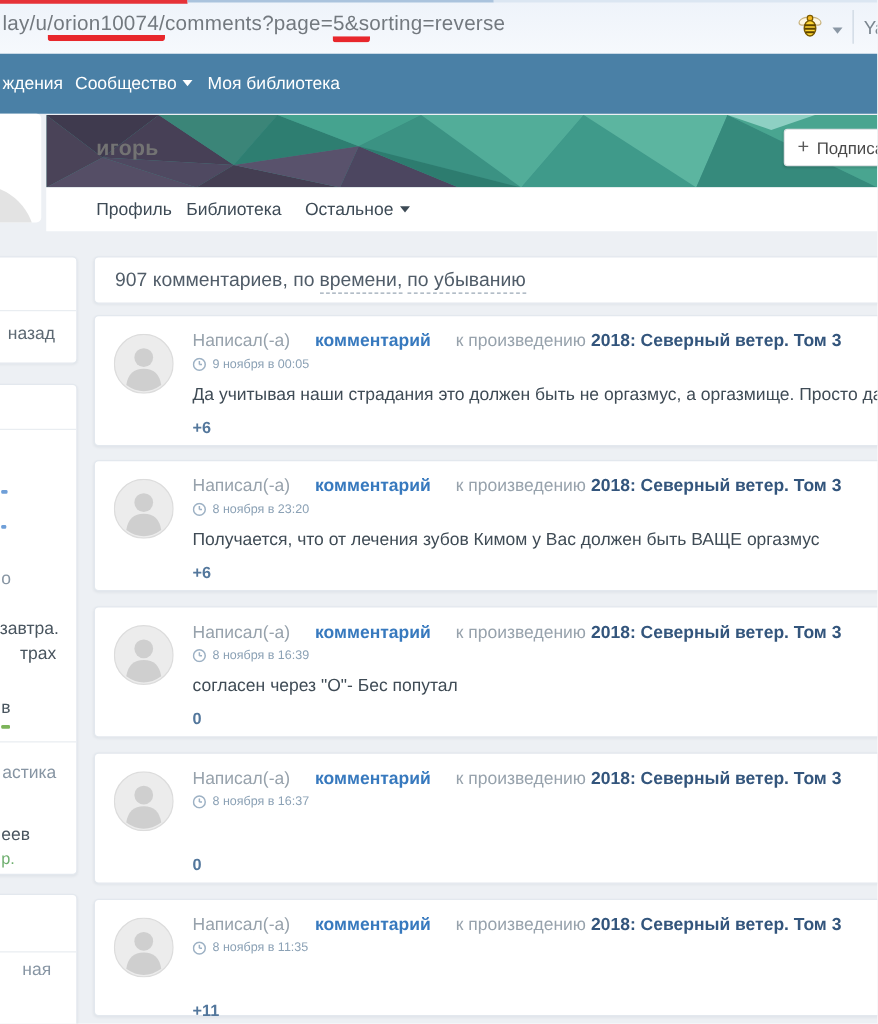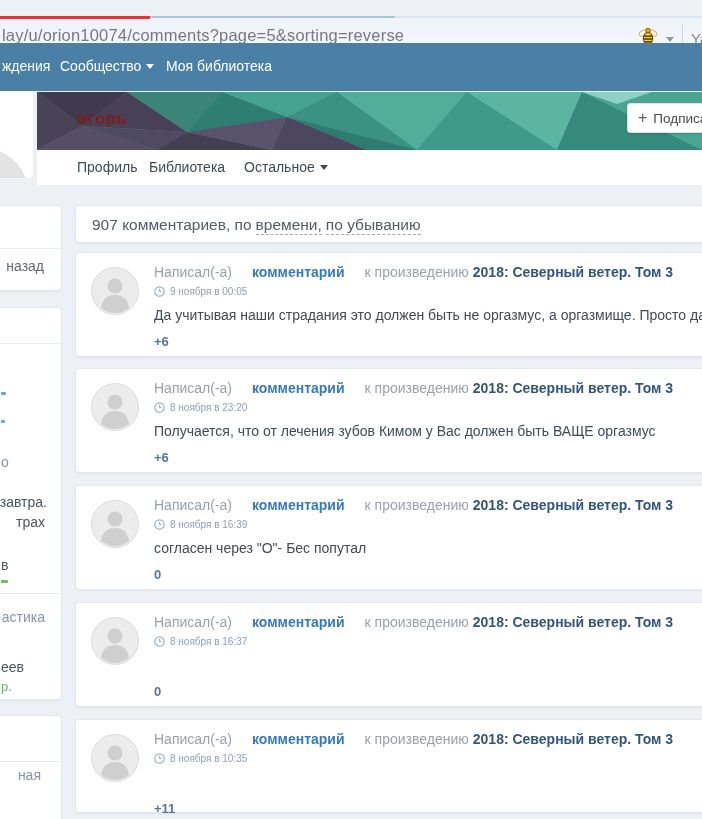--- a/index.html
+++ b/index.html
@@ -1,20 +1,20 @@
 <!DOCTYPE html>
 <html><head>
 <meta charset="utf-8">
 <style>
   html,body{margin:0;padding:0;}
   body{font-family:"Liberation Sans", sans-serif;}
   .stage{position:relative;width:702px;height:819px;overflow:hidden;background:#edf0f4;}
 
   
-  .urlbar{position:absolute;left:0;top:16px;width:702px;height:43px;background:linear-gradient(#eef3fa,#f6f9fd);}
+  .urlbar{position:absolute;left:0;top:0;width:702px;height:43px;background:linear-gradient(#eef3fa,#f6f9fd);}
   .strip{position:absolute;top:0;height:3px;}
   .strip-red{left:0;width:150px;background:#e63238;}
   .strip-blue{left:150px;width:245px;height:2px;background:#aac3dd;}
   .strip-light{left:395px;width:307px;height:2px;background:#dbe6f2;}
   .url-text{position:absolute;left:2px;top:10px;font-size:16.5px;color:#73797f;white-space:nowrap;letter-spacing:.2px;}
   .url-user{border-bottom:5px solid #e8272c;border-radius:3px;padding-bottom:0px;}
   .url-page{display:inline-block;border-bottom:5px solid #e8272c;border-radius:3px;padding-right:20px;margin-right:-20px;margin-bottom:-4px;}
   .ext-area{position:absolute;left:637px;top:9px;display:flex;align-items:center;}
   .caret-gray{width:0;height:0;border-left:4px solid transparent;border-right:4px solid transparent;border-top:5px solid #8b98a5;margin-left:7px;margin-top:3px;}
   .vdivider{width:1px;height:27px;background:#ccd6e1;margin-left:8px;margin-top:-2px;}
@@ -24,21 +24,21 @@
   .navbar{position:absolute;left:0;top:43px;width:702px;height:48px;background:#4a80a6;}
   .nav-item{position:absolute;top:15px;color:#fff;font-size:14px;white-space:nowrap;cursor:default;}
   .caret-white{display:inline-block;width:0;height:0;border-left:4px solid transparent;border-right:4px solid transparent;border-top:5px solid #fff;margin-left:5px;vertical-align:2px;}
   .add-btn{position:absolute;left:659px;top:50px;height:22px;padding:4px 12px;border:1px solid #fff;border-radius:3px;color:#fff;font-size:14px;line-height:22px;white-space:nowrap;}
 
   
   .avatar-card{position:absolute;left:-30px;top:91px;width:63px;height:87px;background:#fff;border-radius:4px;overflow:hidden;}
   .avatar-big{position:absolute;left:-32px;top:57px;width:90px;height:90px;border-radius:50%;background:#e3e3e3;}
   .banner{position:absolute;left:37px;top:92px;width:665px;height:58px;overflow:hidden;}
   .banner svg{display:block;}
-  .profile-name{position:absolute;left:77px;top:109px;color:#7f1d1d;font-size:17px;font-weight:bold;letter-spacing:.3px;}
+  .profile-name{position:absolute;left:77px;top:109px;color:#737373;font-size:17px;font-weight:bold;letter-spacing:.3px;}
   .subscribe-btn{position:absolute;left:627px;top:103px;height:28px;background:#fff;border:1px solid #e0e3e6;border-radius:3px;box-shadow:0 1px 2px rgba(0,0,0,.15);display:flex;align-items:center;padding:0 10px;font-size:13.5px;color:#4a4a4a;white-space:nowrap;}
   .plus-icon{font-size:16px;font-weight:400;color:#5a5a5a;margin-right:6px;line-height:1;}
   .tabs-row{position:absolute;left:37px;top:150px;width:700px;height:35px;background:#fff;}
   .tab{position:absolute;top:9px;font-size:14px;color:#3d4a55;white-space:nowrap;}
   .caret-dark{display:inline-block;width:0;height:0;border-left:4px solid transparent;border-right:4px solid transparent;border-top:5px solid #3d4a55;margin-left:5px;vertical-align:2px;}
 
   
   .card{position:absolute;background:#fff;border:1px solid #e3e8ee;border-radius:4px;box-shadow:0 1px 2px rgba(27,43,60,.05);box-sizing:border-box;}
 
   
@@ -260,18 +260,18 @@
           <path d="M10 41 Q12 28 24 28 Q36 28 38 41 Q31 46 24 46 Q17 46 10 41 Z" fill="#cfcfcf"></path>
         </svg>
     </span>
     <div class="c-meta"><span class="gr">Написал(-а)</span><span class="lk">комментарий</span><span class="gr2">к произведению</span><span class="ttl">2018: Северный ветер. Том 3</span></div>
     <div class="c-time">
       <svg width="11" height="11" viewBox="0 0 11 11">
           <circle cx="5.5" cy="5.5" r="4.7" fill="none" stroke="#9db1c4" stroke-width="1.2"></circle>
           <line x1="5.5" y1="5.5" x2="5.5" y2="2.8" stroke="#9db1c4" stroke-width="1.2"></line>
           <line x1="5.5" y1="5.5" x2="7.6" y2="5.5" stroke="#9db1c4" stroke-width="1.2"></line>
         </svg>
-      <span>8 ноября в 10:35</span>
+      <span>8 ноября в 11:35</span>
     </div>
     <div class="c-vote">+11</div>
   </div>
 
 </div>
 
 </body></html>

